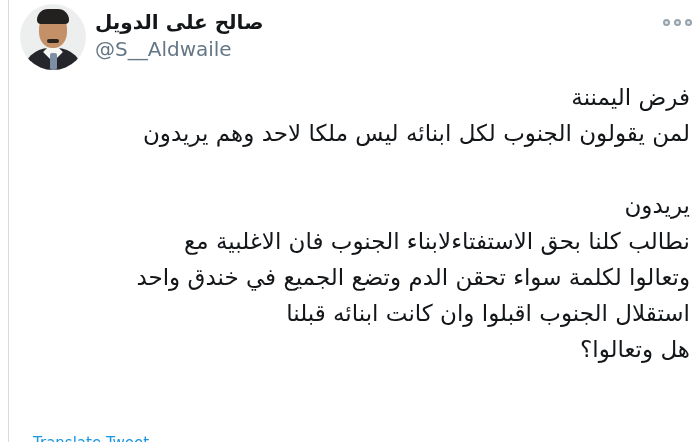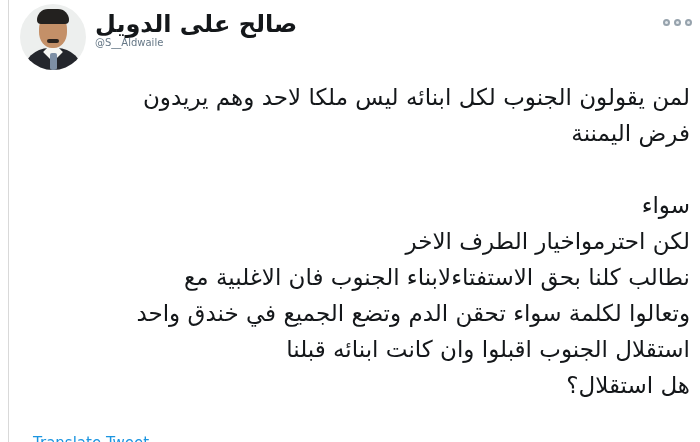--- a/index.html
+++ b/index.html
@@ -43,26 +43,26 @@
     position: absolute; left: 17px; top: 5px; width: 32px; height: 15px;
     background: #23211f; border-radius: 16px 16px 6px 6px;
   }
   .av-mustache {
     position: absolute; left: 27px; top: 35px; width: 12px; height: 4px;
     background: #2a221d; border-radius: 2px;
   }
 
   .author-name {
     position: absolute; left: 95px; top: 10px;
-    font-size: 24px; font-weight: bold; color: #14171a; cursor: pointer;
+    font-size: 20px; font-weight: bold; color: #14171a; cursor: pointer;
     white-space: nowrap;
   }
   .author-handle {
     position: absolute; left: 95px; top: 37px;
-    font-size: 10px; color: #657786; cursor: pointer;
+    font-size: 20px; color: #657786; cursor: pointer;
   }
 
   .more-btn {
     position: absolute; left: 663px; top: 19px;
     display: flex; gap: 4px; cursor: pointer;
   }
   .more-dot {
     width: 7px; height: 7px; box-sizing: border-box;
     border: 2px solid #97a3ad; background: #e3e8ec; border-radius: 50%;
   }
@@ -99,26 +99,25 @@
 
   <div class="author-handle">@S__Aldwaile</div>
 
   <div class="more-btn">
     <div class="more-dot"></div>
     <div class="more-dot"></div>
     <div class="more-dot"></div>
   </div>
 
   <div class="tweet-body">
+      <div class="tweet-line">فرض اليمننة</div>
       <div class="tweet-line">لمن يقولون الجنوب لكل ابنائه ليس ملكا لاحد وهم يريدون</div>
-      <div class="tweet-line">فرض اليمننة</div>
       <div class="tweet-line">&nbsp;</div>
-      <div class="tweet-line">سواء</div>
-      <div class="tweet-line">لكن احترمواخيار الطرف الاخر</div>
+      <div class="tweet-line">يريدون</div>
       <div class="tweet-line">نطالب كلنا بحق الاستفتاءلابناء الجنوب فان الاغلبية مع</div>
       <div class="tweet-line">وتعالوا لكلمة سواء تحقن الدم وتضع الجميع في خندق واحد</div>
       <div class="tweet-line">استقلال الجنوب اقبلوا وان كانت ابنائه قبلنا</div>
-      <div class="tweet-line">هل استقلال؟</div>
+      <div class="tweet-line">هل وتعالوا؟</div>
     </div>
 
   <div class="translate-link">Translate Tweet</div>
 
 </div>
 
 </body></html>

